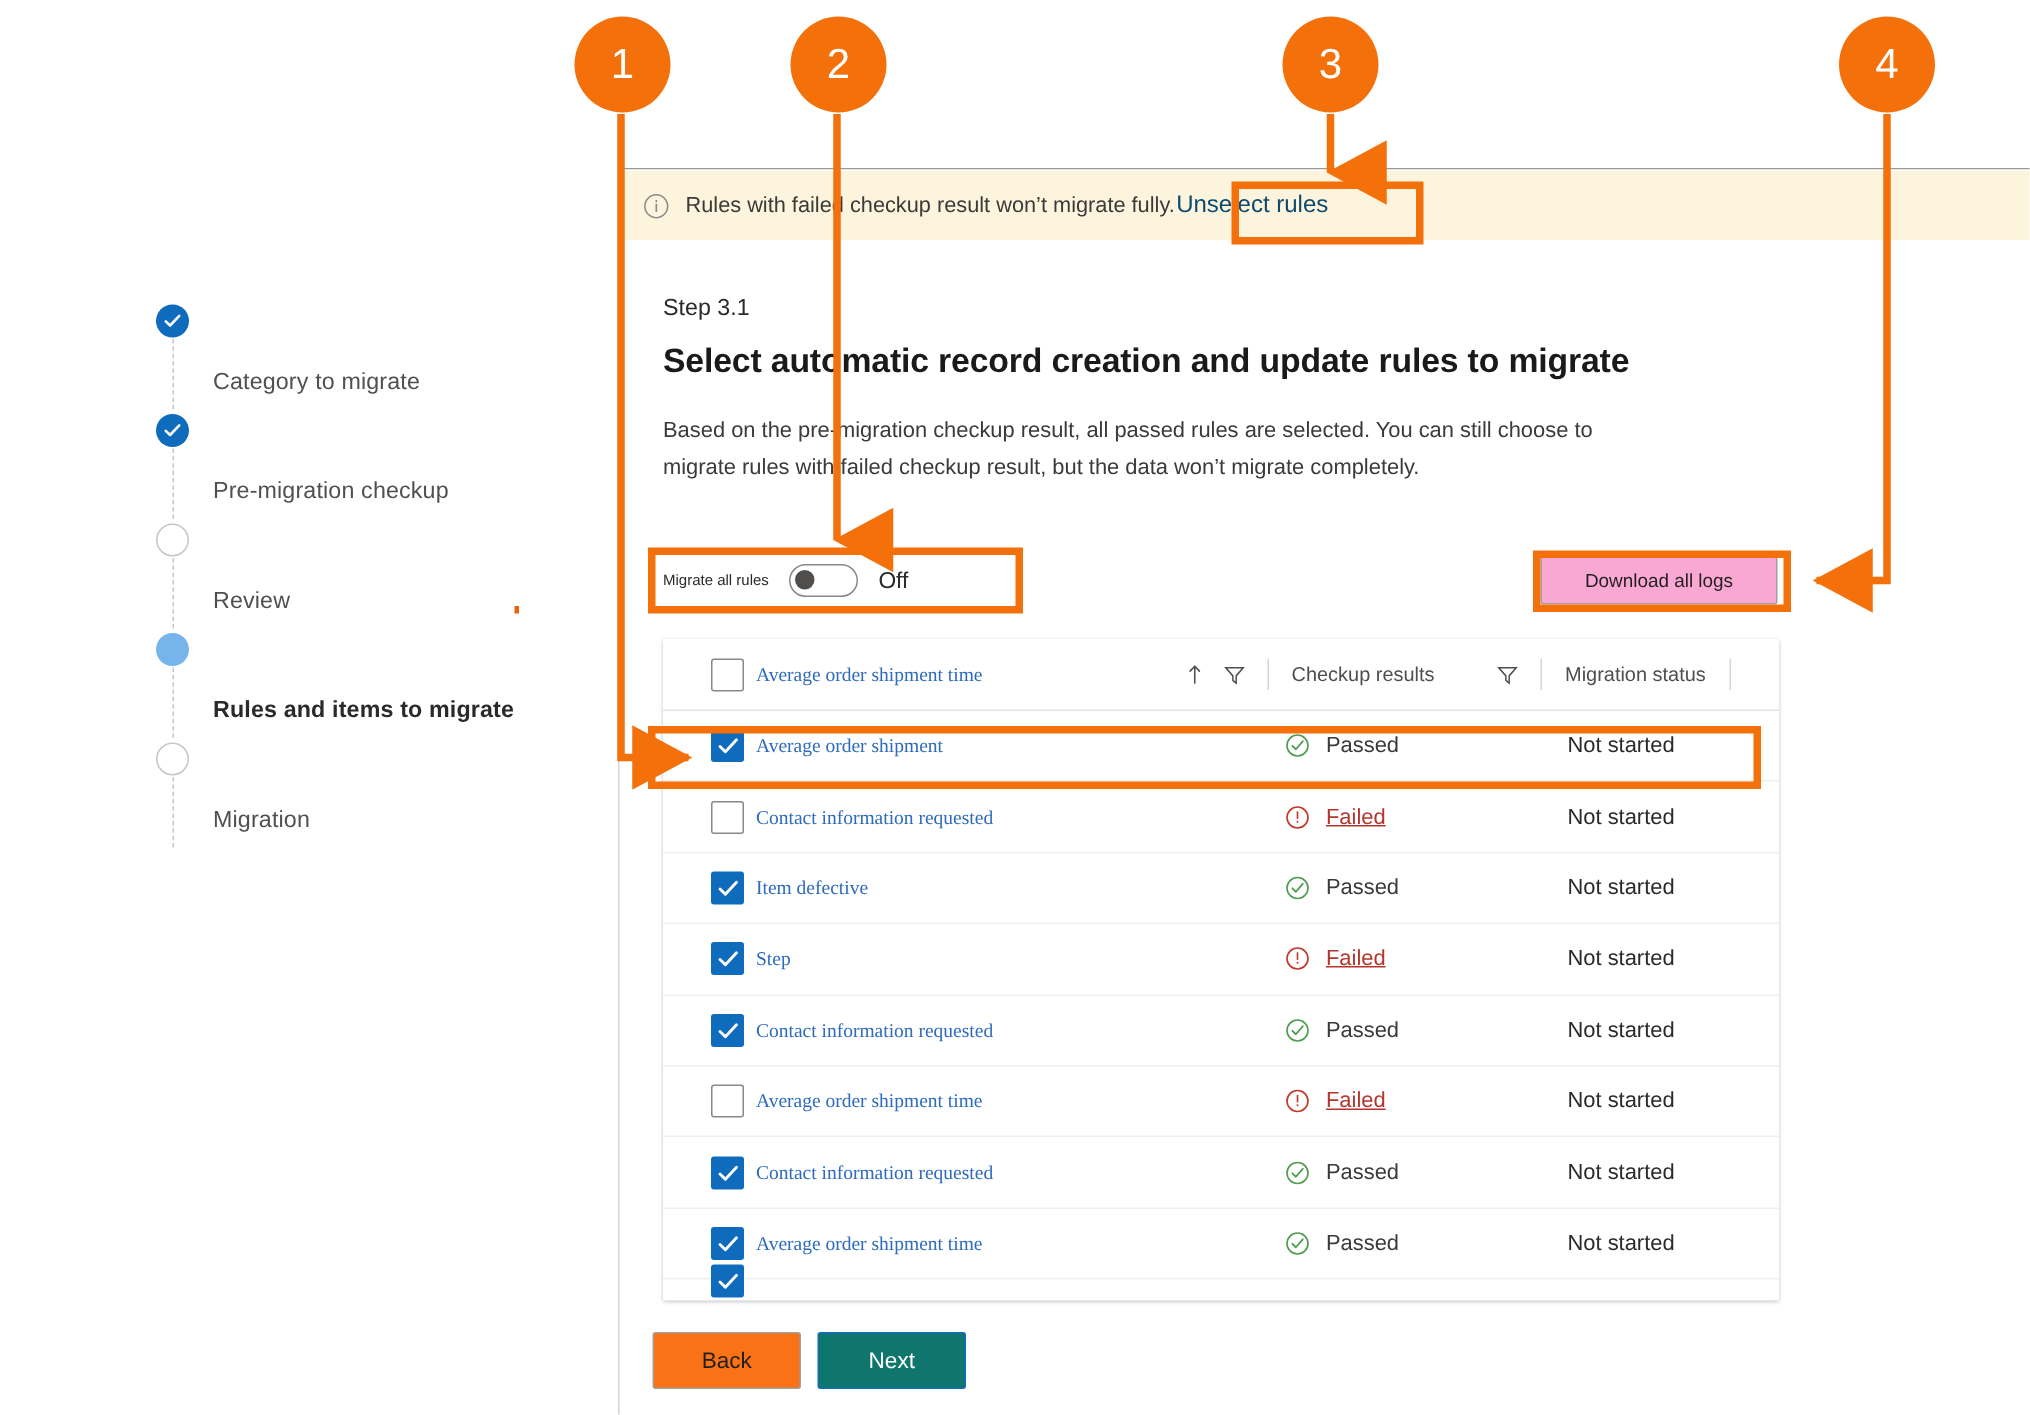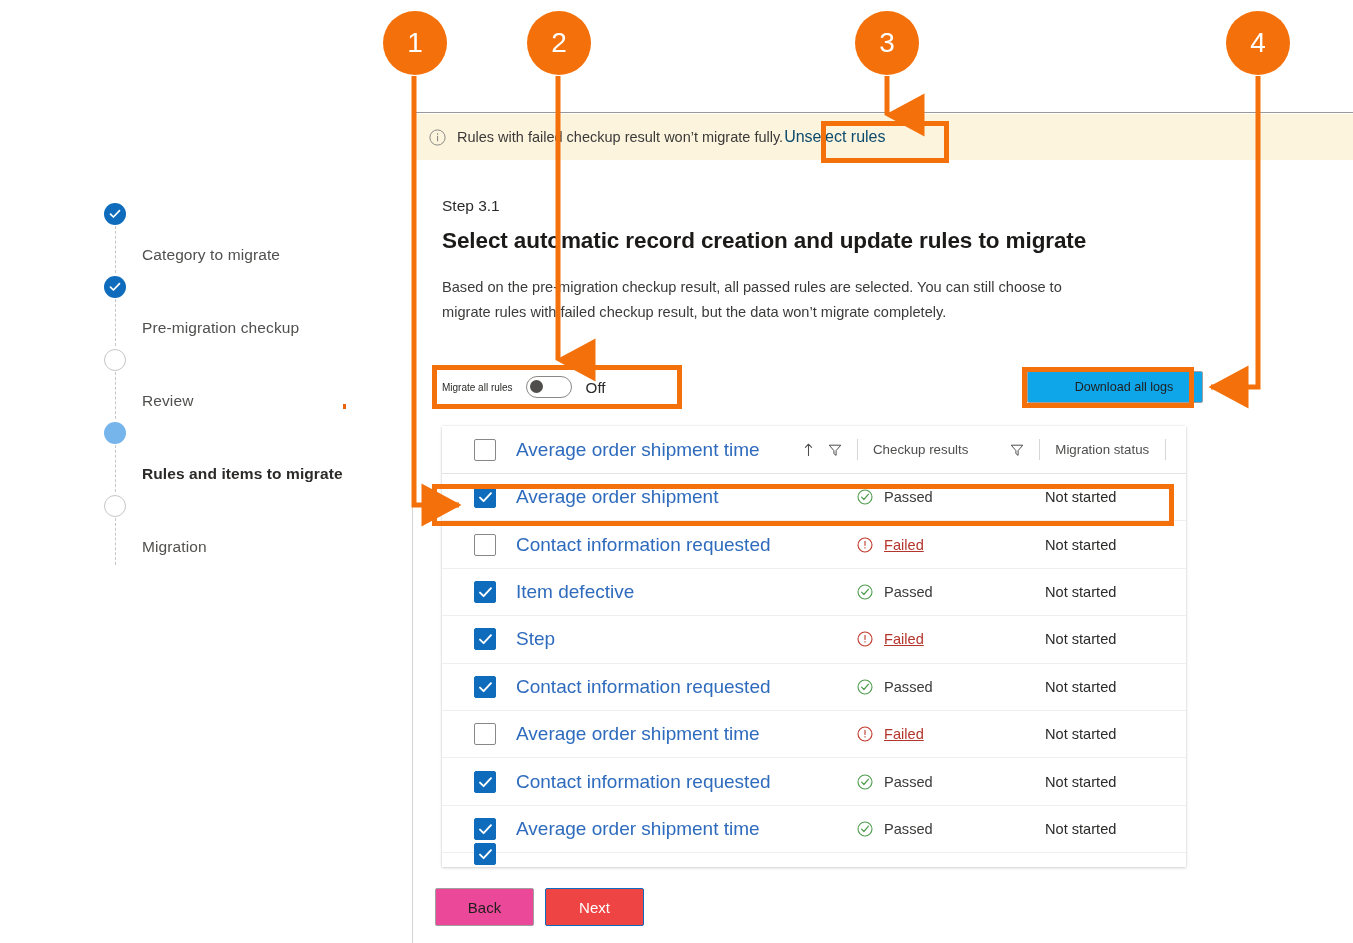--- a/index.html
+++ b/index.html
@@ -94,25 +94,24 @@
   }
   #toggle-knob{
     position:absolute;left:3px;top:3px;width:13px;height:13px;border-radius:50%;
     background:#4f4e4d;
   }
   #toggle-state{margin-left:14px;font-size:15.2px;color:#2b2a29;}
 
   
   #download-logs{
     position:absolute;left:614px;top:258px;width:156px;height:30px;
-    border:1px solid #a19f9d;background:#0ea5e9;border-radius:2px;
+    border:1px solid #a19f9d;background:#f9a8d4;border-radius:2px;
     font-size:12.6px;color:#201f1e;cursor:pointer;
     display:flex;align-items:center;justify-content:center;
     font-family:"Liberation Sans","DejaVu Sans",sans-serif;
-    padding-left:18px;
   }
 
   
   #rules-table{
     position:absolute;left:29px;top:313px;width:744px;height:441px;
     background:#ffffff;
     box-shadow:0 1px 3px rgba(0,0,0,.16), 0 0 2px rgba(0,0,0,.10);
     overflow:hidden;
     box-sizing:border-box;
   }
@@ -122,22 +121,22 @@
   }
   .trow.header{border-bottom:1px solid #e6e4e2;height:48px;}
   .cb{
     margin-left:32px;width:22px;height:22px;border-radius:2px;box-sizing:border-box;
     flex:none;cursor:pointer;position:relative;
   }
   .cb.off{border:1.4px solid #8a8886;background:#ffffff;}
   .cb.on{background:#0f6cbd;border:1.4px solid #0f6cbd;}
   .cb .ck{position:absolute;left:3px;top:4px;width:15px;height:13px;}
   .rule-name{
-    margin-left:20px;font-size:19px;color:#2e6bbd;white-space:nowrap;
-    flex:none;width:282px;overflow:hidden;
+    margin-left:8px;font-size:13px;color:#2e6bbd;white-space:nowrap;
+    flex:none;width:282px;overflow:hidden;font-family:Liberation Serif, serif;
   }
   .rule-name.headtext{color:#2e6bbd;}
   .hdr-sorticon{width:13px;height:15px;margin-left:4px;flex:none;}
   .hdr-filter{width:14px;height:14px;margin-left:13px;flex:none;}
   .hdr-sep{width:1px;height:21px;background:#d8d6d4;margin-left:15px;flex:none;}
   .hdr-label{
     margin-left:15px;font-size:13.3px;color:#4f4e4d;white-space:nowrap;flex:none;
   }
   .checkup{
     position:absolute;left:415px;display:flex;align-items:center;
@@ -149,27 +148,27 @@
   .migstatus{
     position:absolute;left:603px;font-size:14.6px;color:#2b2a29;white-space:nowrap;
   }
   
   .trow.partial{height:14px;border-bottom:none;}
   .trow.partial .cb{margin-top:-12px;}
 
   
   #footer-buttons{position:absolute;left:22px;top:775px;display:flex;}
   #back-button{
-    width:97px;height:36px;border:1px solid #a19f9d;background:#ec4899;border-radius:2px;
+    width:97px;height:36px;border:1px solid #a19f9d;background:#f97316;border-radius:2px;
     font-size:15px;color:#201f1e;cursor:pointer;
     display:flex;align-items:center;justify-content:center;
     font-family:"Liberation Sans","DejaVu Sans",sans-serif;
   }
   #next-button{
-    margin-left:11px;width:97px;height:36px;border:1px solid #0f6cbd;background:#ef4444;
+    margin-left:11px;width:97px;height:36px;border:1px solid #0f6cbd;background:#0f766e;
     border-radius:2px;font-size:15px;color:#ffffff;cursor:pointer;
     display:flex;align-items:center;justify-content:center;
     font-family:"Liberation Sans","DejaVu Sans",sans-serif;
   }
 
   
   #annotations{
     position:absolute;left:0;top:0;width:1353px;height:943px;pointer-events:none;
   }
   .callout{

